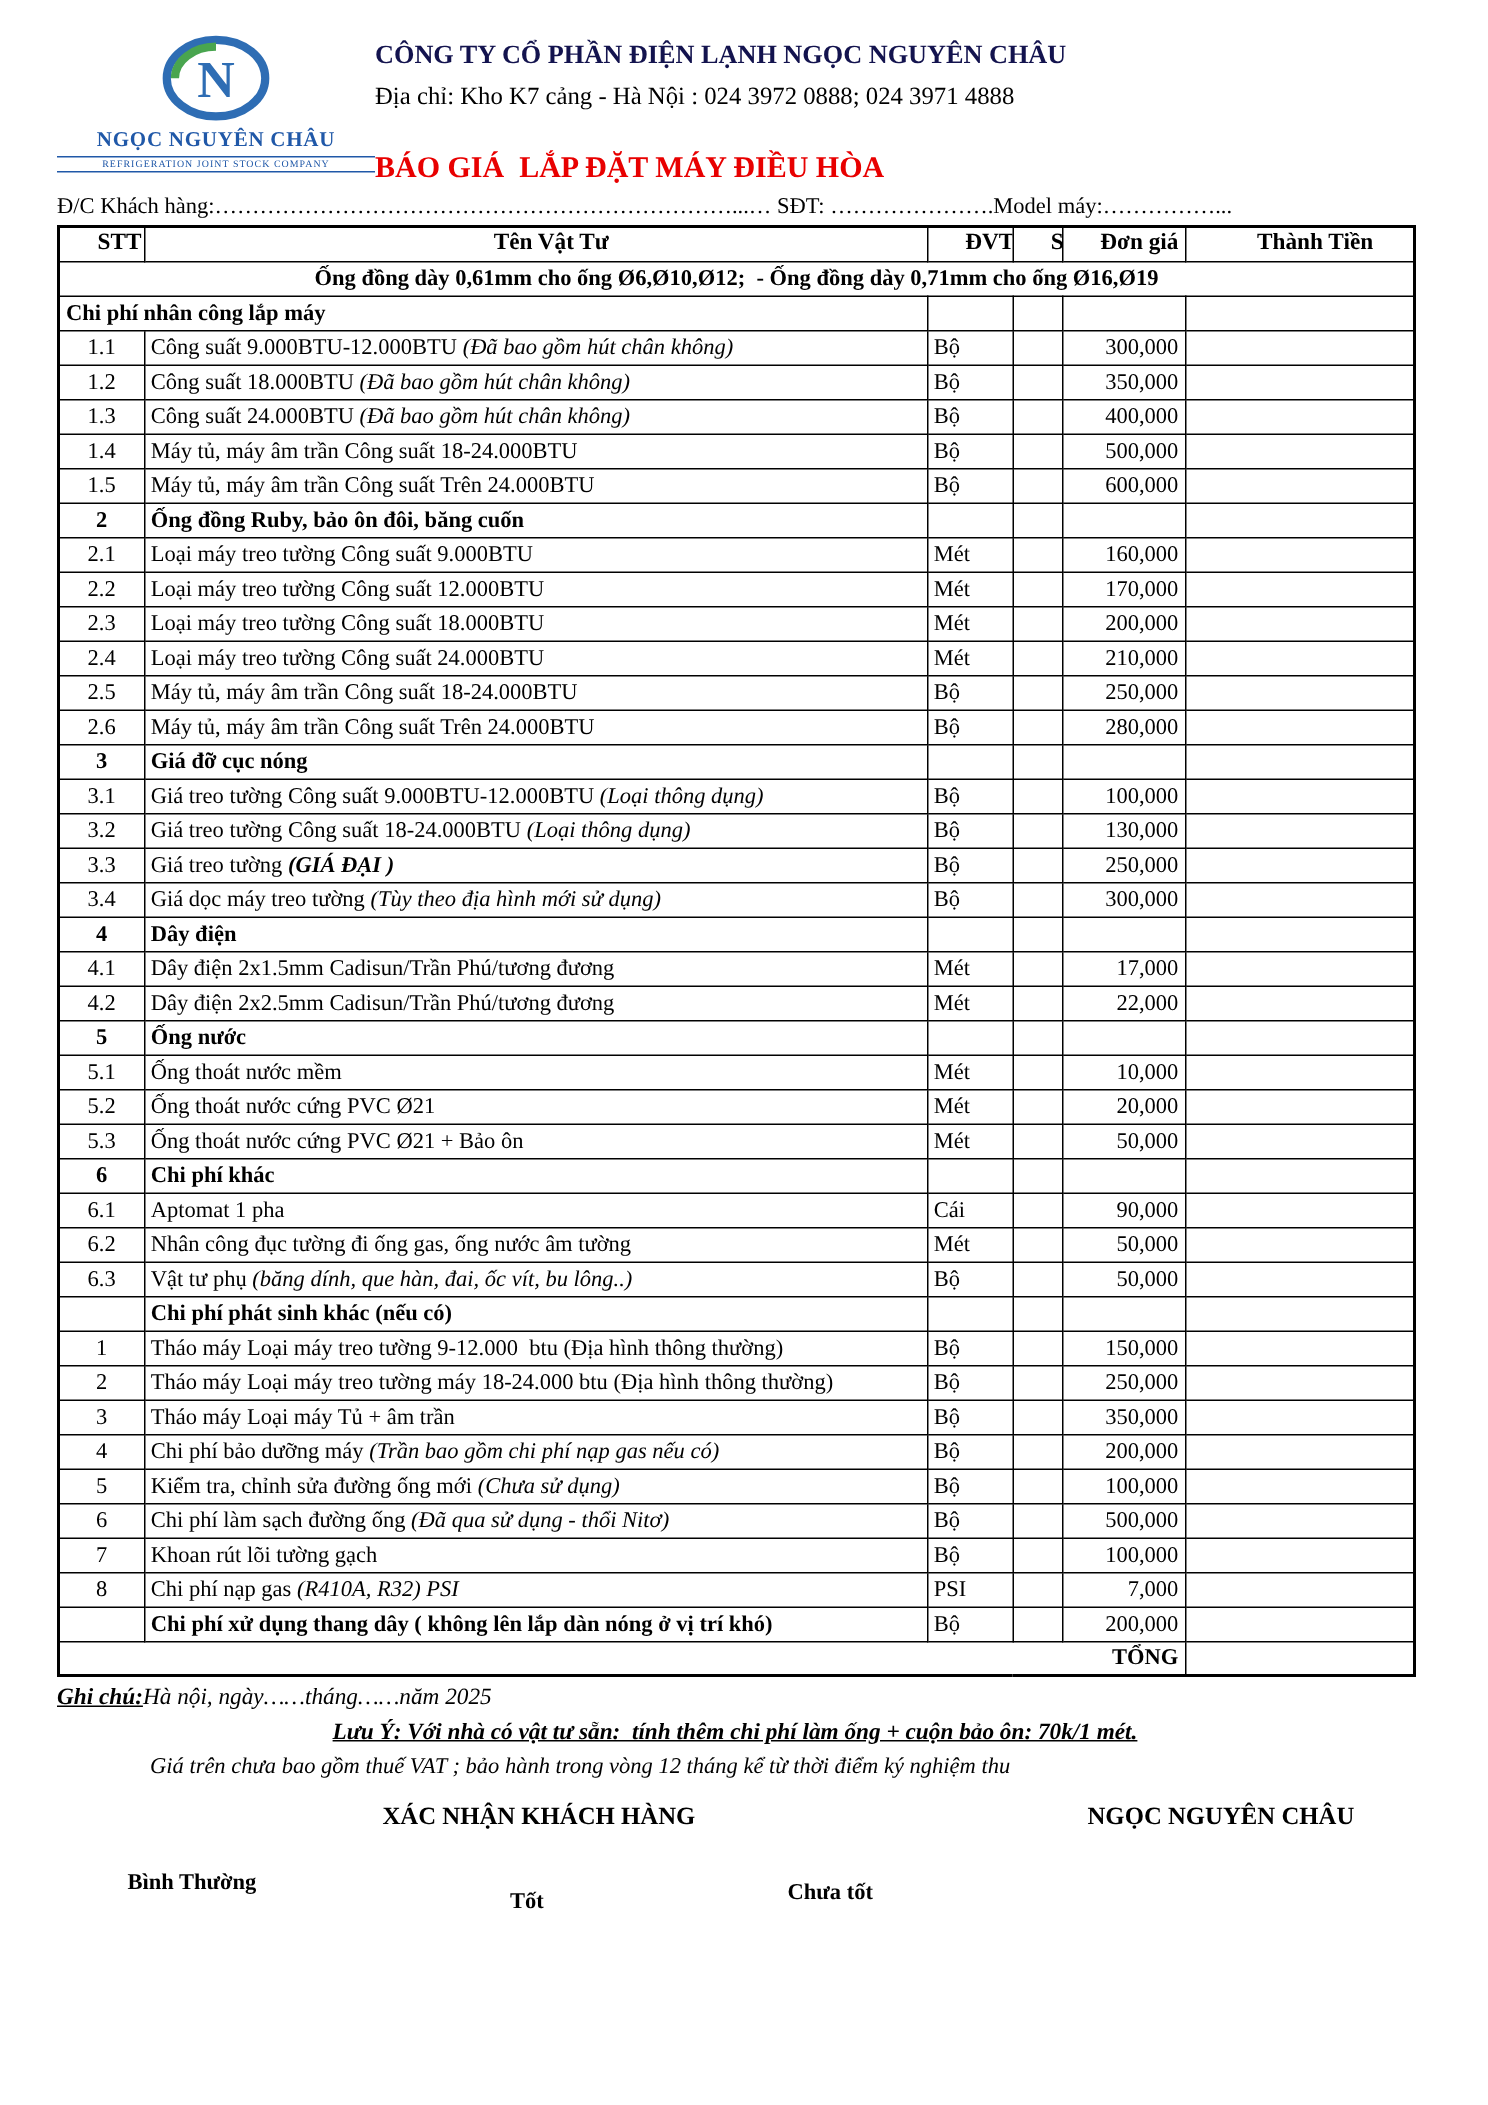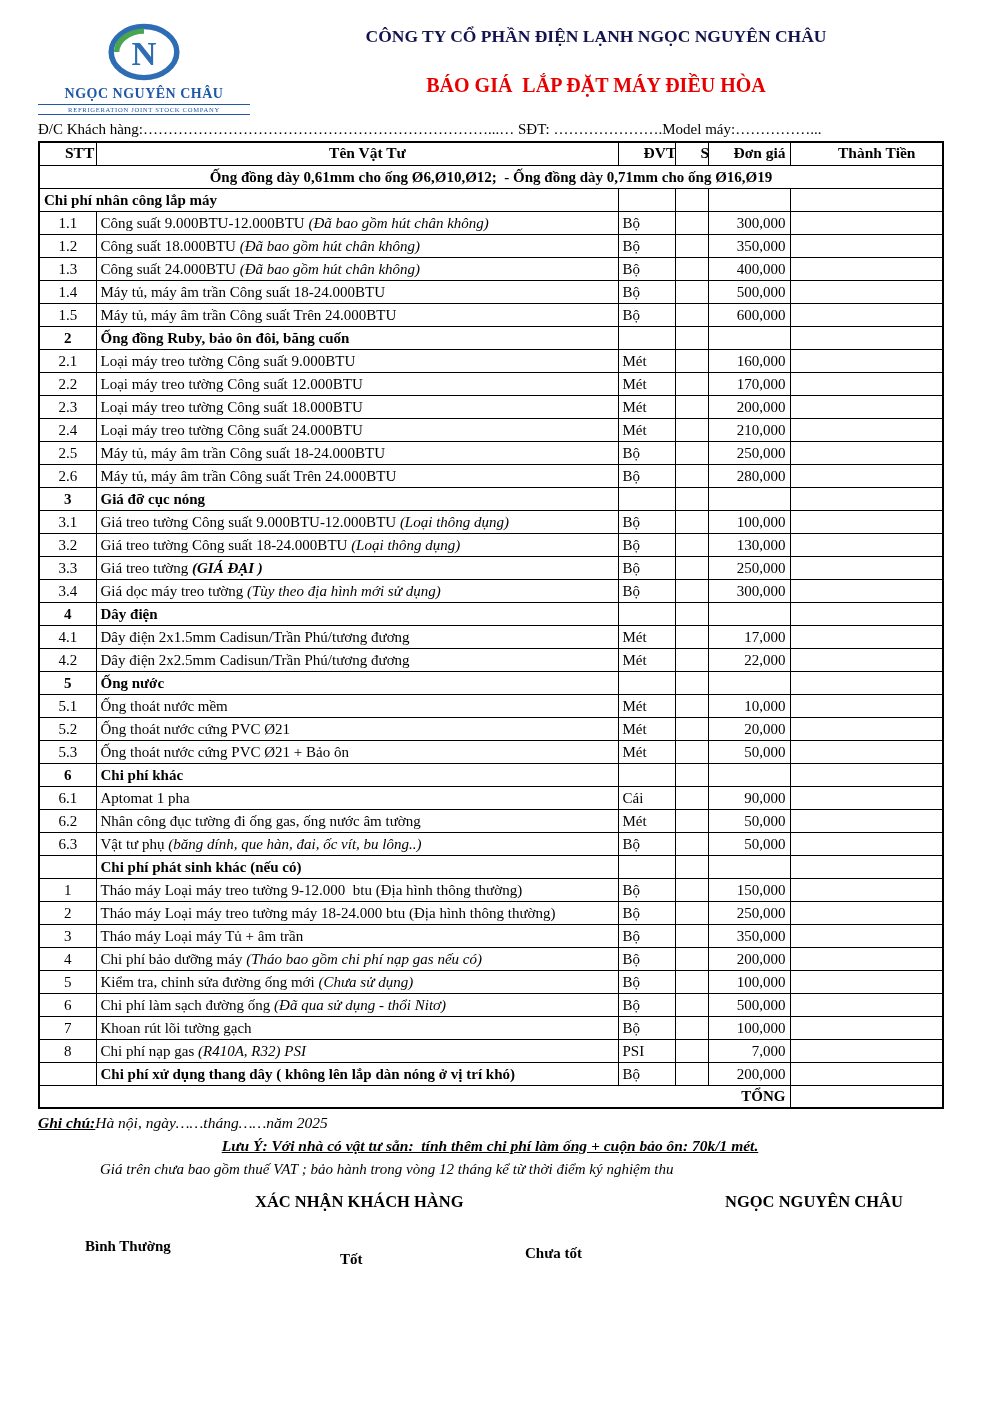--- a/index.html
+++ b/index.html
@@ -15,21 +15,21 @@
     color:#000;
   }
   .page{width:992px;height:1403px;padding:16px 50px 0 38px;overflow:hidden;}
 
   
   .doc-header{display:flex;align-items:flex-start;}
   .logo{width:212px;text-align:center;padding-top:6px;flex:0 0 auto;}
   .logo svg{display:block;margin:0 auto;}
   .logo-name{color:var(--brand-blue);font-weight:bold;font-size:14px;letter-spacing:.5px;margin-top:2px;white-space:nowrap;}
   .logo-sub{color:var(--brand-blue);font-size:6.6px;letter-spacing:.7px;border-top:1px solid var(--brand-blue);border-bottom:1px solid var(--brand-blue);padding:1px 0;margin-top:2px;white-space:nowrap;}
-  .head-text{flex:1;text-align:center;padding-top:10px;}
+  .head-text{flex:1;text-align:left;padding-top:10px;}
   .company{font-weight:bold;font-size:17.5px;color:var(--company-navy);white-space:pre;}
   .address{font-size:16.5px;margin-top:7px;white-space:pre;}
   .doc-title{color:var(--title-red);font-weight:bold;font-size:20px;margin-top:27px;white-space:pre;}
 
   .customer-line{font-size:15px;margin:6px 0 3px 0;white-space:pre;}
 
   
   table.quote{border-collapse:collapse;table-layout:fixed;width:904px;border:2px solid #000;}
   .quote th,.quote td{border:1px solid #000;font-size:15px;padding:0 4px;height:23px;line-height:1.2;overflow:hidden;white-space:pre;}
   .quote th{font-weight:bold;text-align:center;font-size:15.5px;padding-left:25px;}
@@ -66,20 +66,21 @@
       <svg width="92" height="62" viewBox="0 0 100 68" aria-hidden="true">
         <ellipse cx="50" cy="33" rx="36" ry="28" fill="none" stroke="#2e6db4" stroke-width="6"></ellipse>
         <path d="M20 33 a30 23 0 0 1 30 -23" fill="none" stroke="#49a54f" stroke-width="6"></path>
         <text x="50" y="47" font-size="38" font-weight="bold" text-anchor="middle" fill="#2e6db4" font-family="Liberation Serif, serif">N</text>
       </svg>
       <div class="logo-name">NGỌC NGUYÊN CHÂU</div>
       <div class="logo-sub">REFRIGERATION JOINT STOCK COMPANY</div>
     </div>
     <div class="head-text">
       <div class="company">CÔNG TY CỔ PHẦN ĐIỆN LẠNH NGỌC NGUYÊN CHÂU</div>
+      <div class="address">Địa chỉ: Kho K7 cảng - Hà Nội : 024 3972 0888; 024 3971 4888</div>
       <div class="doc-title">BÁO GIÁ  LẮP ĐẶT MÁY ĐIỀU HÒA</div>
     </div>
   </header>
 
   <div class="customer-line">Đ/C Khách hàng:……………………………………………………………...… SĐT: ………………….Model máy:……………...</div>
 
   <table class="quote">
     <colgroup>
       <col style="width:57px">
         <col style="width:522px">
@@ -358,21 +359,21 @@
         <tr>
           <td class="stt">3</td>
           <td><span>Tháo máy Loại máy Tủ + âm trần</span></td>
           <td class="dvt">Bộ</td>
           <td></td>
           <td class="price">350,000</td>
           <td></td>
         </tr>
         <tr>
           <td class="stt">4</td>
-          <td><span>Chi phí bảo dưỡng máy </span><span class="it">(Tháo bao gồm chi phí nạp gas nếu có)</span></td>
+          <td><span>Chi phí bảo dưỡng máy </span><span class="it">(Trần bao gồm chi phí nạp gas nếu có)</span></td>
           <td class="dvt">Bộ</td>
           <td></td>
           <td class="price">200,000</td>
           <td></td>
         </tr>
         <tr>
           <td class="stt">5</td>
           <td><span>Kiểm tra, chỉnh sửa đường ống mới </span><span class="it">(Chưa sử dụng)</span></td>
           <td class="dvt">Bộ</td>
           <td></td>

